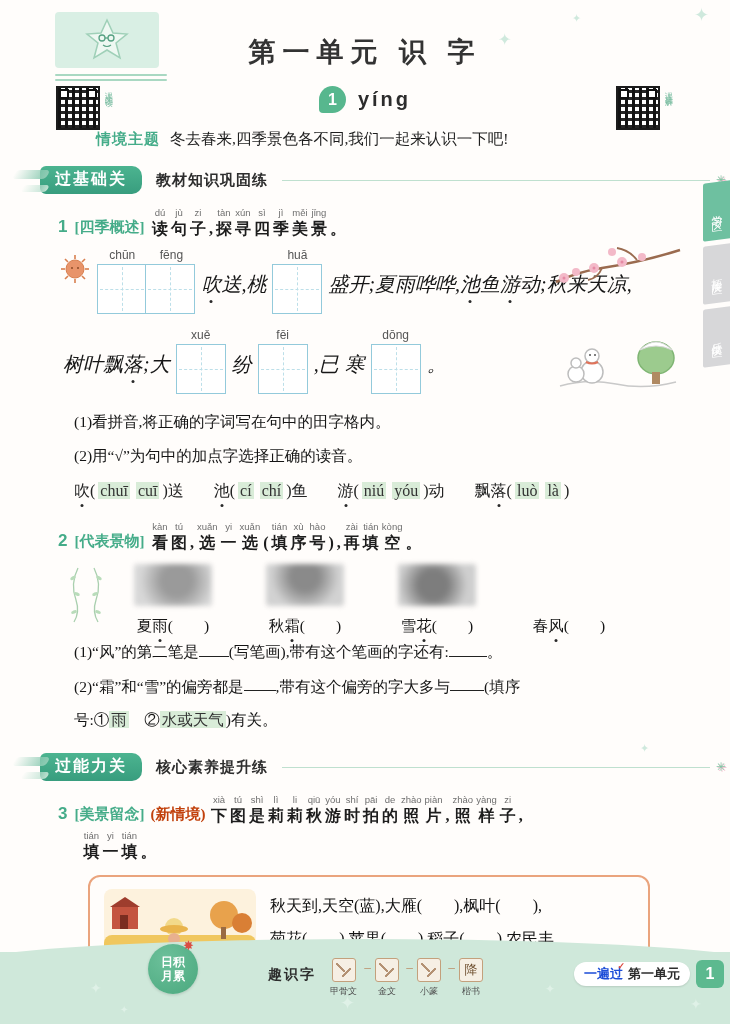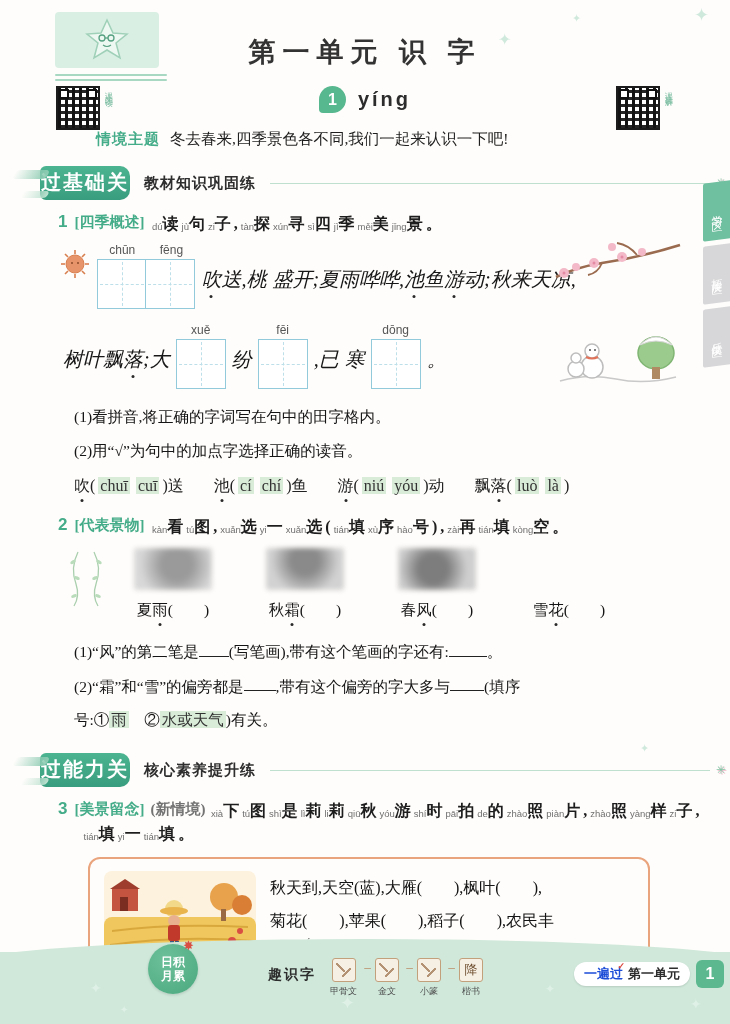--- a/index.html
+++ b/index.html
@@ -26,37 +26,37 @@
   .qr::before,.qr::after{content:"";position:absolute;width:10px;height:10px;border:2px solid #111;
       background:#fff;box-sizing:border-box;}
   .qr::before{left:1px;top:1px;} .qr::after{right:1px;top:1px;}
   .qr-label{writing-mode:vertical-rl;font-size:8px;color:#7fbfa4;letter-spacing:2px;margin-left:2px;}
   .theme-row{margin:16px 0 0 96px;display:flex;align-items:baseline;gap:10px;}
   .theme-label{color:#45ac89;font-weight:bold;font-size:15px;letter-spacing:1px;}
   .theme-text{font-family:"Liberation Serif",serif;font-size:15.5px;color:#1e1e1e;}
   
   .banner-row{display:flex;align-items:center;margin:16px 0 0 40px;}
   .banner-pill{position:relative;background:linear-gradient(180deg,#4cb490,#389d7e);color:#fff;
-      font-weight:bold;font-size:20px;letter-spacing:2px;padding:3px 1px 4px;border-radius:6px 10px 10px 6px;}
+      font-weight:bold;font-size:16px;letter-spacing:2px;padding:3px 15px 4px;border-radius:6px 10px 10px 6px;}
   .banner-pill::before{content:"";position:absolute;left:-26px;top:4px;width:34px;height:9px;
       background:linear-gradient(90deg,rgba(137,199,177,0),#8fccb4);transform:skewX(-30deg);border-radius:4px;}
   .banner-pill::after{content:"";position:absolute;left:-18px;bottom:2px;width:26px;height:7px;
       background:linear-gradient(90deg,rgba(183,222,207,0),#bfe2d2);transform:skewX(-30deg);border-radius:4px;}
   .banner-sub{font-weight:bold;font-size:15px;color:#2e2e2e;margin-left:14px;letter-spacing:1px;}
   .banner-rule{flex:1;height:1px;background:#bfe0cf;margin:0 6px 0 14px;}
   .banner-star{color:#83c5a5;font-size:12px;text-shadow:1px 1px 0 #f3b9cc;margin-right:4px;}
   
   .content{padding:0 60px 0 58px;}
   .q-stem{display:flex;align-items:flex-end;margin-top:12px;}
   .q-num{color:#45ac89;font-weight:bold;font-size:17px;margin:0 7px 1px 0;}
   .q-tag{color:#45ac89;font-size:15px;font-family:"Liberation Serif",serif;font-weight:bold;
       margin:0 6px 1px 0;white-space:nowrap;}
-  .q-context{color:#737373;font-size:15px;font-family:"Liberation Serif",serif;font-weight:bold;
+  .q-context{color:#c2410c;font-size:15px;font-family:"Liberation Serif",serif;font-weight:bold;
       margin:0 4px 1px 0;white-space:nowrap;}
-  .rb{display:inline-flex;flex-direction:row;align-items:flex-end;padding:0 1.5px;}
+  .rb{display:inline-flex;flex-direction:column;align-items:center;padding:0 1.5px;}
   .rb .py{font-size:9.5px;color:#6f6f6f;height:13px;line-height:13px;white-space:nowrap;}
   .rb .ch{font-size:16px;line-height:19px;font-weight:bold;color:#1d1d1d;
       font-family:"Liberation Serif",serif;}
   .ks{font-family:"Liberation Serif",serif;}
   
   .du{position:relative;display:inline-block;}
   .du::after{content:"";position:absolute;left:50%;transform:translateX(-50%);bottom:-5px;
       width:3px;height:3px;border-radius:50%;background:#2a2a2a;}
   
   .fill-line{position:relative;display:flex;align-items:flex-end;margin:10px 0 0 2px;}
@@ -271,20 +271,28 @@
         <span class="grid-py">
             <span>chūn</span>
             <span>fēng</span>
           </span>
         <span class="cells">
           <span class="cell"></span>
           <span class="cell"></span>
         </span>
       </span>
       <span class="fill-text ks"><span class="du">吹</span><span>送,桃</span></span>
+      <span class="grid-group">
+        <span class="grid-py">
+            <span>huā</span>
+          </span>
+        <span class="cells">
+            <span class="cell"></span>
+          </span>
+      </span>
       <span class="fill-text ks"><span>盛开;夏雨哗哗,</span><span class="du">池</span><span>鱼</span><span class="du">游</span><span>动;秋来天凉,</span></span>
       <svg class="plum" width="140" height="44" viewBox="0 0 140 44">
         <path d="M138 8 Q100 20 60 26 Q35 30 14 40" fill="none" stroke="#9a6b4f" stroke-width="2.5"></path>
         <path d="M95 18 q-8 -10 -20 -12 M60 26 q-4 10 -14 12" fill="none" stroke="#9a6b4f" stroke-width="1.8"></path>
         <g fill="#f3b9c8">
           <circle cx="22" cy="36" r="5"></circle>
             <circle cx="34" cy="30" r="4"></circle>
             <circle cx="52" cy="26" r="5"></circle>
           <circle cx="70" cy="10" r="4"></circle>
             <circle cx="80" cy="20" r="5"></circle>
@@ -465,31 +473,31 @@
           <span class="cap ks"><span>夏</span><span class="du">雨</span><span>(　　)</span></span>
         </span>
 
         <span class="q2col">
           <span class="blur-img"></span>
           <span class="cap ks"><span>秋</span><span class="du">霜</span><span>(　　)</span></span>
         </span>
 
         <span class="q2col">
           <span class="blur-img"></span>
-          <span class="cap ks"><span>春</span><span class="du">风</span><span>(　　)</span></span>
+          <span class="cap ks"><span>雪</span><span class="du">花</span><span>(　　)</span></span>
         </span>
 
         <span class="q2col">
           <span class="blur-img"></span>
-          <span class="cap ks"><span>雪</span><span class="du">花</span><span>(　　)</span></span>
-        </span>
-
-    </div>
-
-    <div class="subline ks" style="margin-top:20px;"><span>(1)“风”的第二笔是</span><span class="bl" style="width:30px;"></span><span>(写笔画),带有这个笔画的字还有:</span><span class="bl" style="width:38px;"></span><span>。</span></div>
+          <span class="cap ks"><span>春</span><span class="du">风</span><span>(　　)</span></span>
+        </span>
+
+    </div>
+
+    <div class="subline ks" style="margin-top:4px;"><span>(1)“风”的第二笔是</span><span class="bl" style="width:30px;"></span><span>(写笔画),带有这个笔画的字还有:</span><span class="bl" style="width:38px;"></span><span>。</span></div>
     <div class="subline ks"><span>(2)“霜”和“雪”的偏旁都是</span><span class="bl" style="width:32px;"></span><span>,带有这个偏旁的字大多与</span><span class="bl" style="width:34px;"></span><span>(填序</span></div>
     <div class="subline ks"><span>号:①</span><span class="hl">雨</span>　<span>②</span><span class="hl">水或天气</span><span>)有关。</span></div>
 
   </div>
 
   <div class="banner-row" style="margin-top:22px;">
     <span class="banner-pill">过能力关</span>
     <span class="banner-sub">核心素养提升练</span>
     <span class="banner-rule"></span>
     <span class="banner-star">✳</span>

